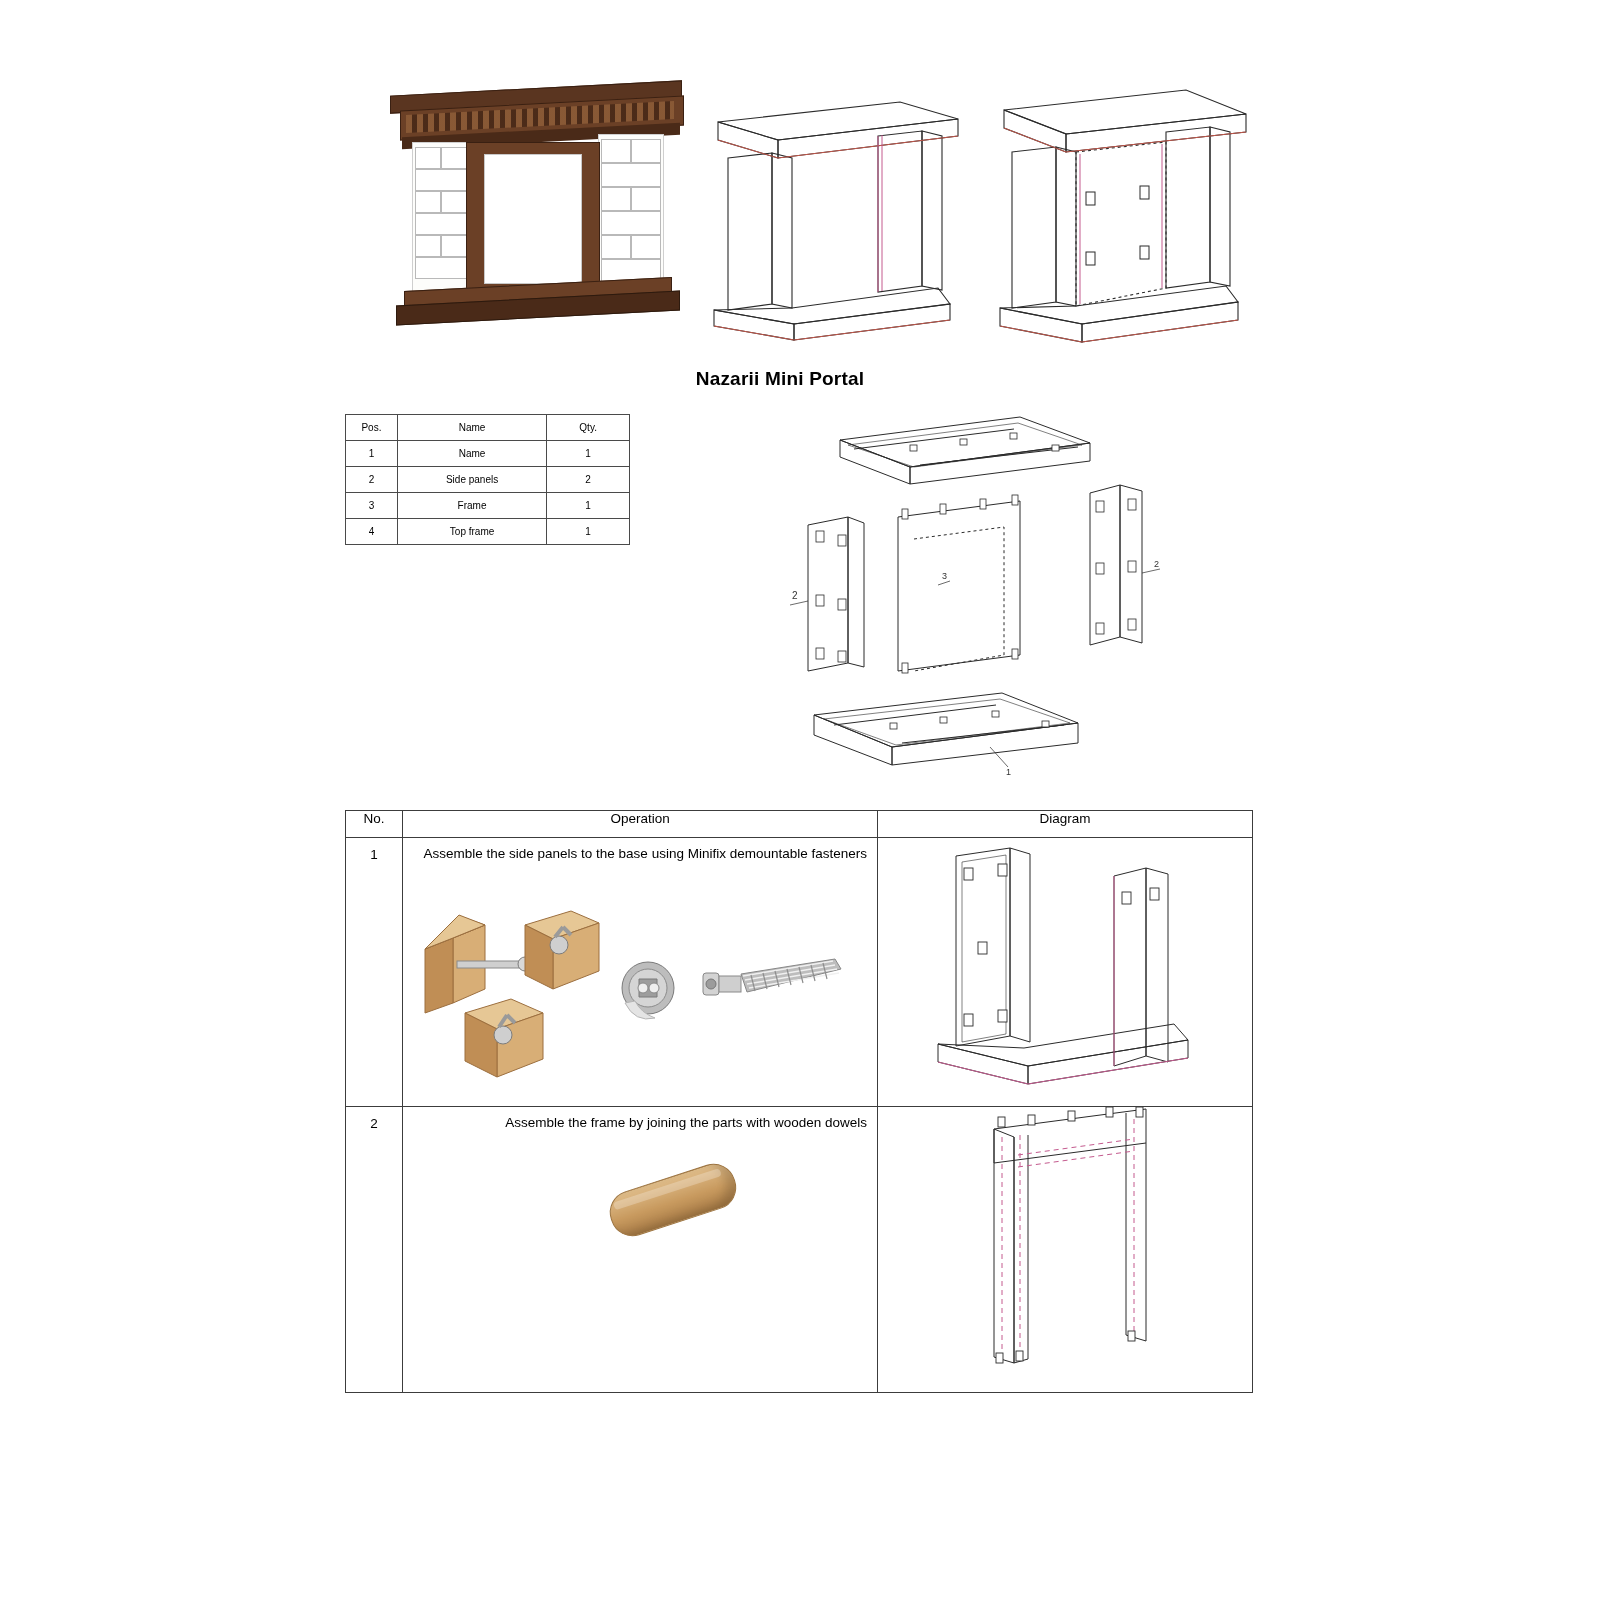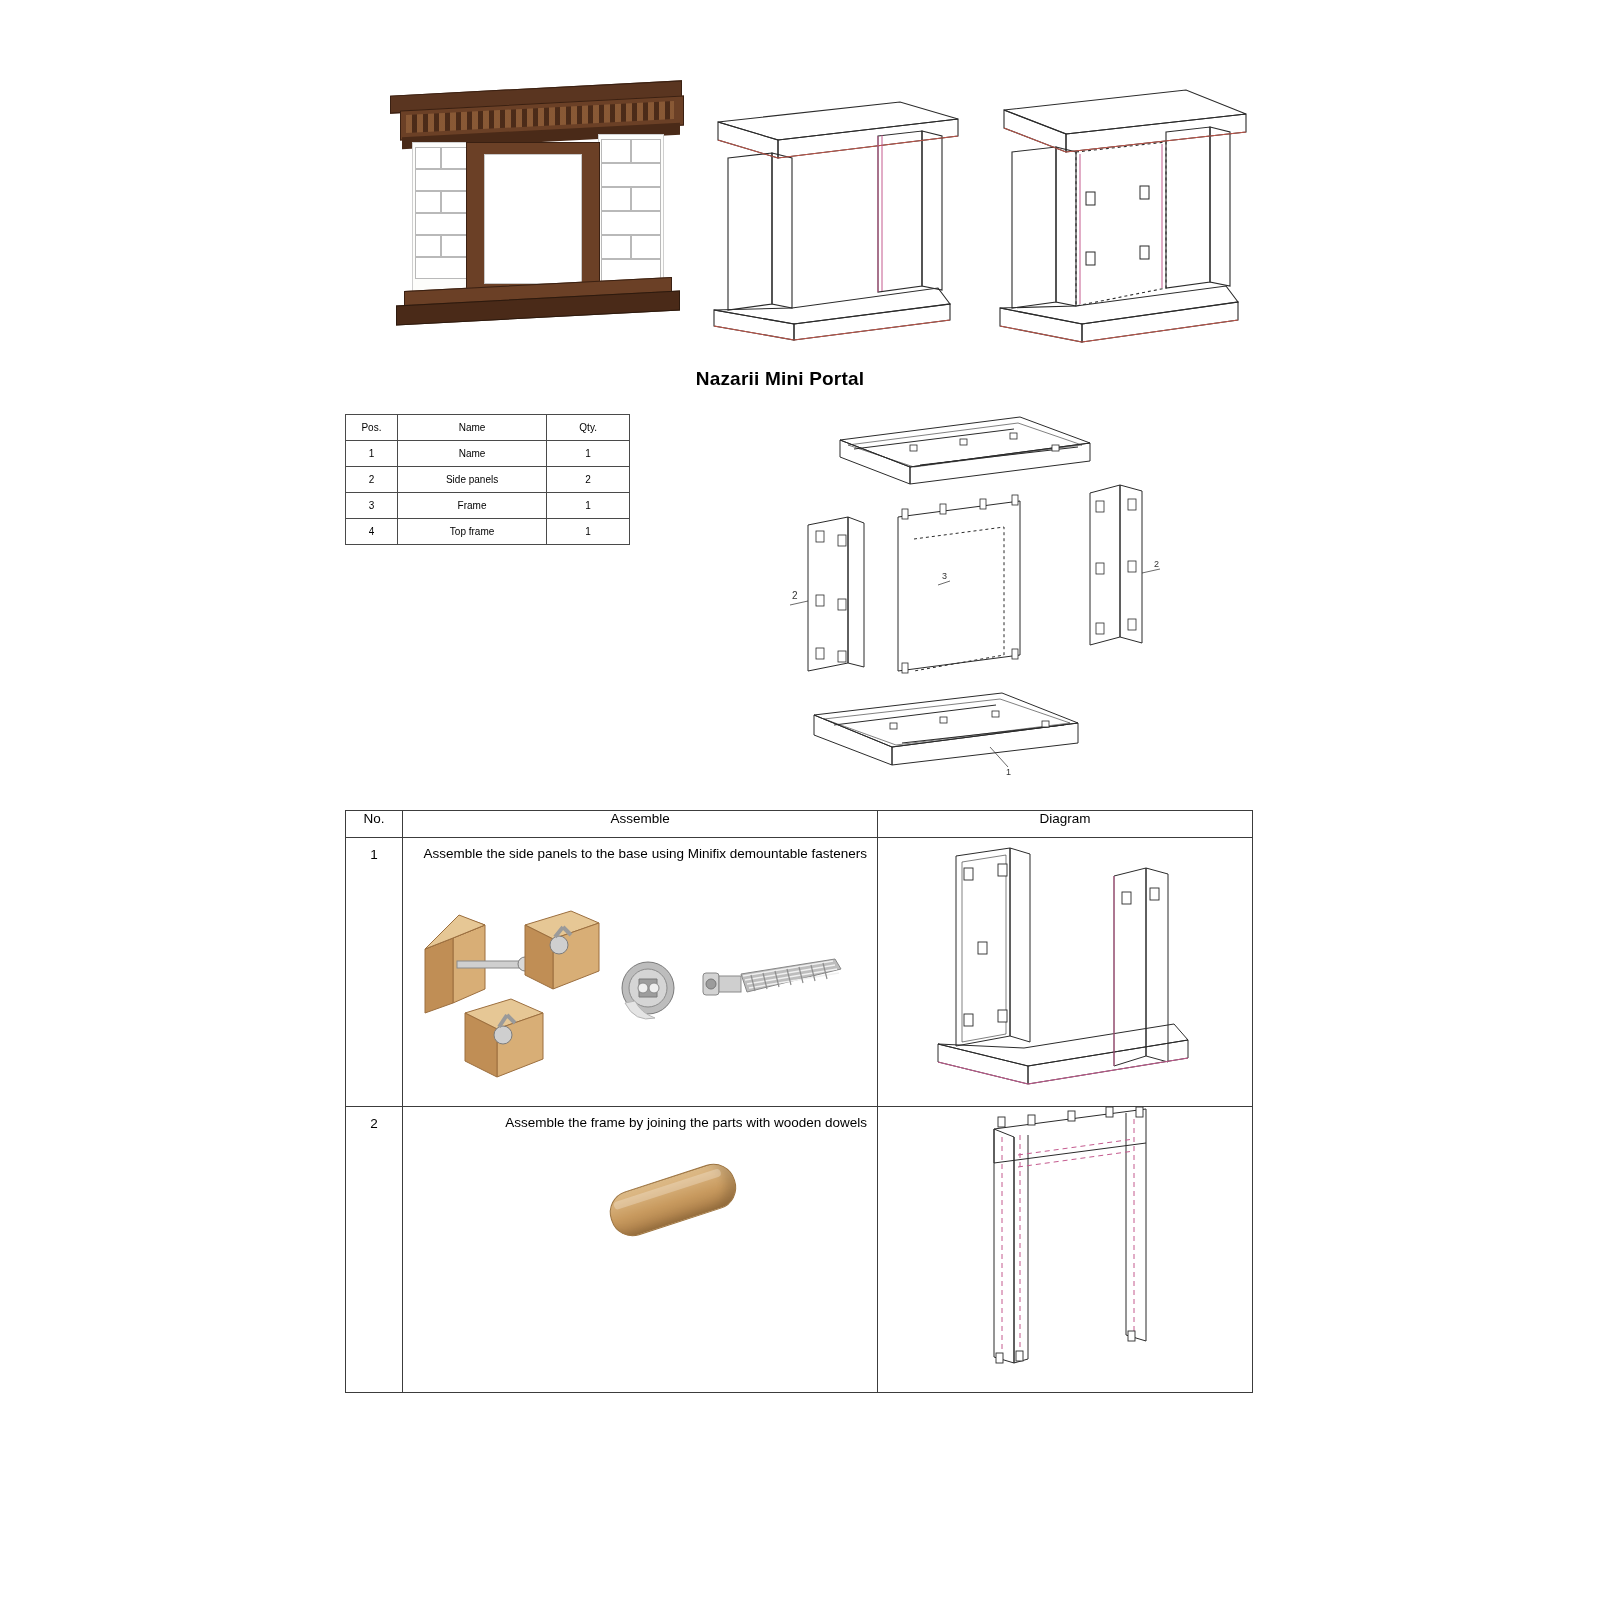--- a/index.html
+++ b/index.html
@@ -285,21 +285,21 @@
 
   <table class="ops">
     <colgroup>
         <col class="o1">
         <col class="o2">
         <col class="o3">
       </colgroup>
     <thead>
       <tr>
         <th>No.</th>
-        <th>Assemble</th>
+        <th>Operation</th>
         <th>Diagram</th>
       </tr>
     </thead>
     <tbody>
 
       <tr>
         <td class="num">1</td>
         <td>
           <div class="op-text">Assemble the side panels to the base using Minifix demountable fasteners</div>
           <div class="cell-art" style="height:235px;">

